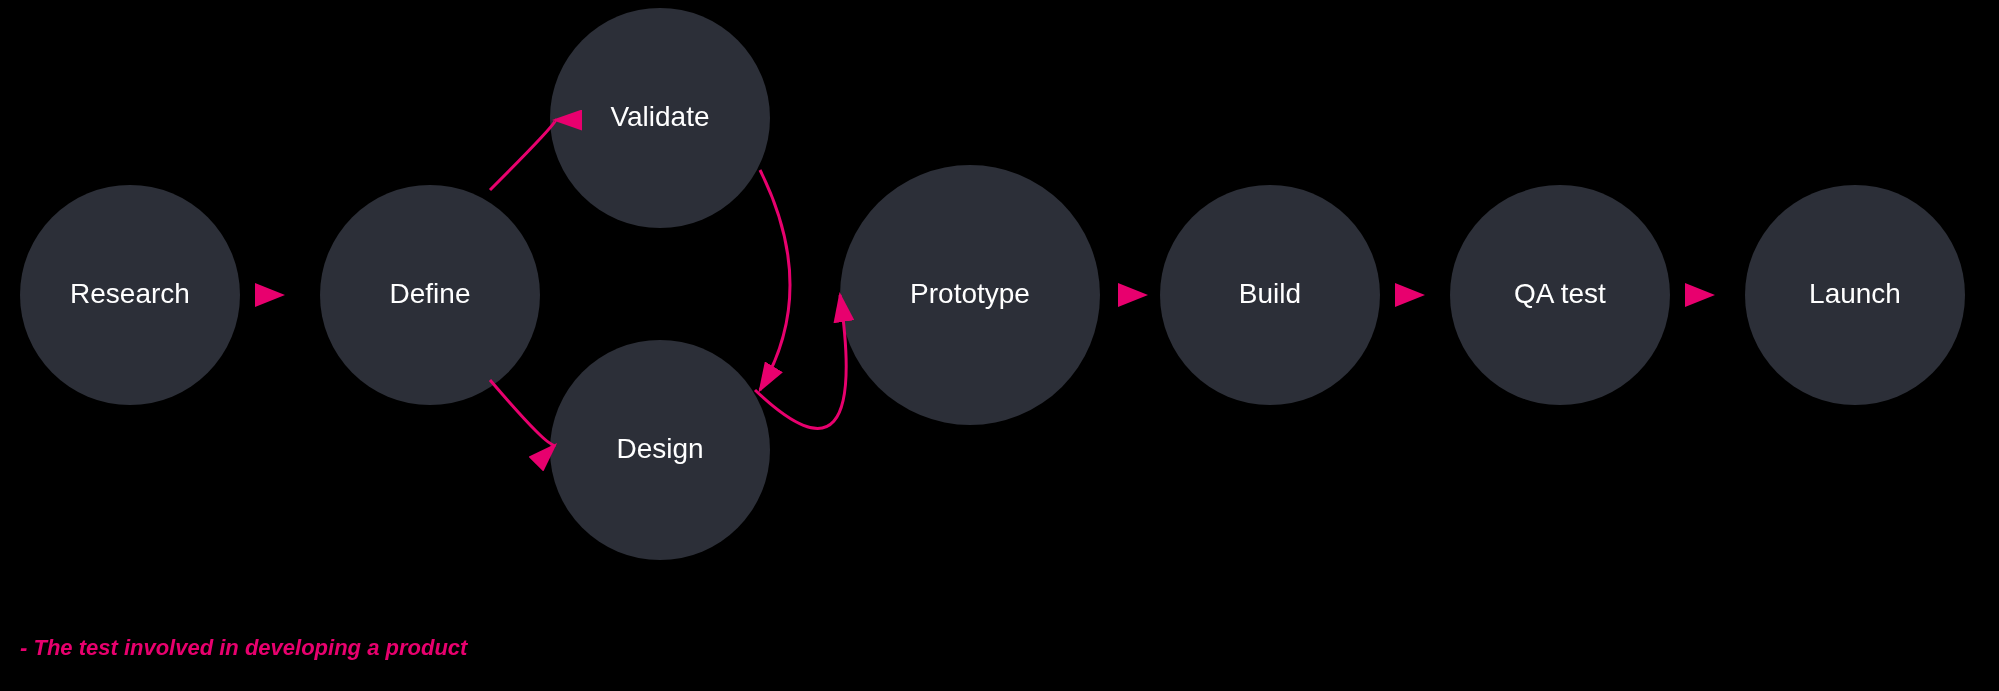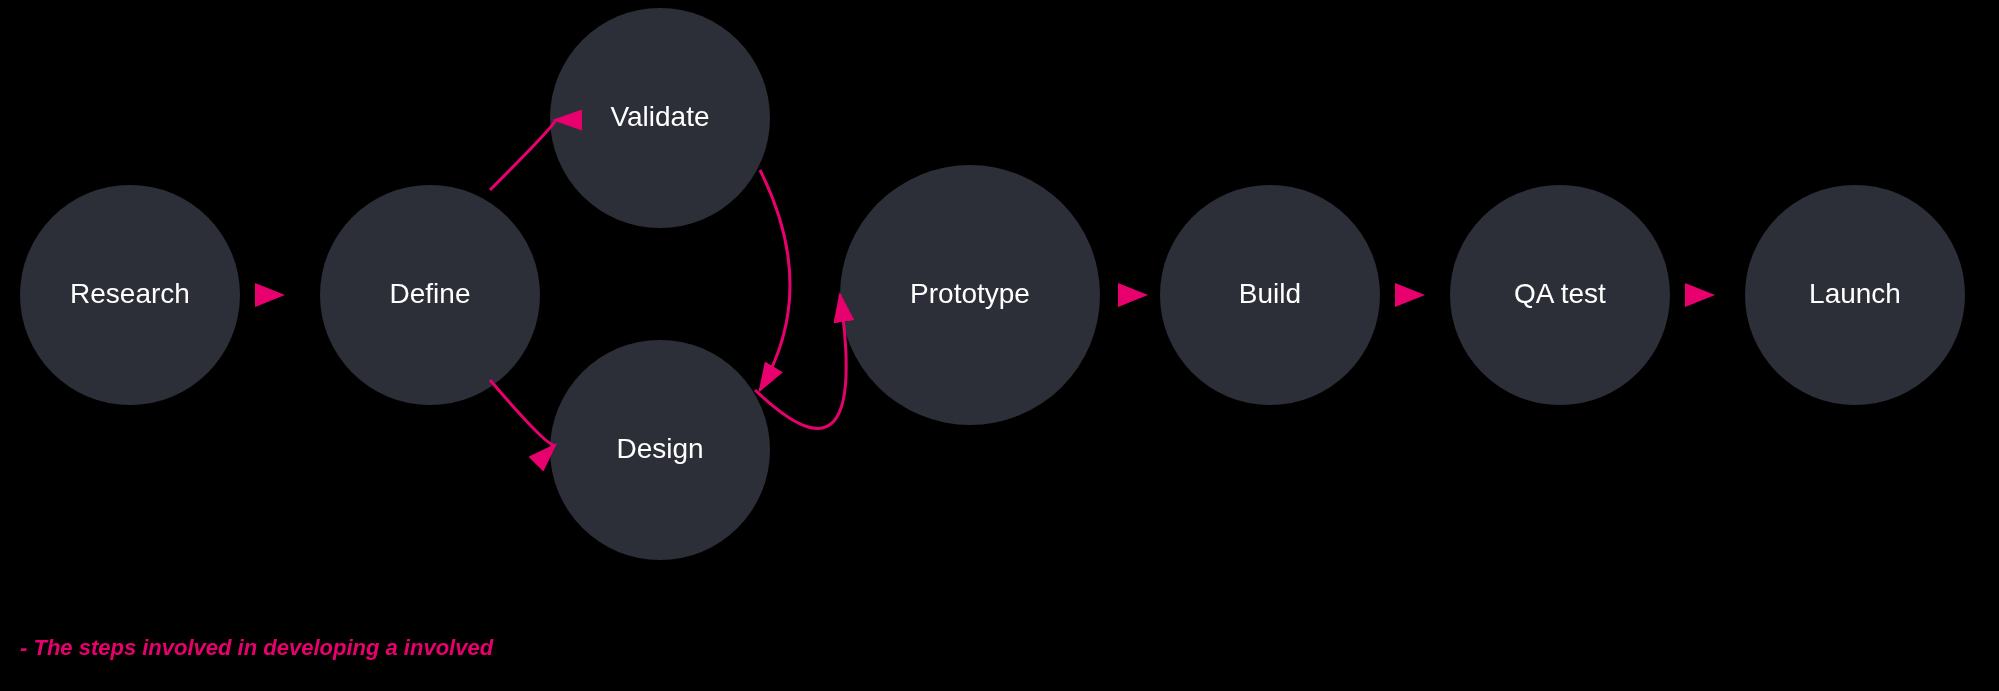--- a/index.html
+++ b/index.html
@@ -85,14 +85,14 @@
     <path d="M 490 190 Q 560 120 555 120" stroke="#e8006e" stroke-width="3" fill="none" marker-end="url(#arrowhead)"></path>
 
     <path d="M 760 170 Q 820 290 760 390" stroke="#e8006e" stroke-width="3" fill="none" marker-end="url(#arrowhead)"></path>
 
     <path d="M 755 390 Q 870 500 840 295" stroke="#e8006e" stroke-width="3" fill="none" marker-end="url(#arrowhead)"></path>
 
     <path d="M 490 380 Q 550 450 555 445" stroke="#e8006e" stroke-width="3" fill="none" marker-end="url(#arrowhead)"></path>
 
   </svg>
 
-  <div class="caption">- The steps involved in developing a involved</div>
+  <div class="caption">- The test involved in developing a product</div>
 </div>
 
 </body></html>

